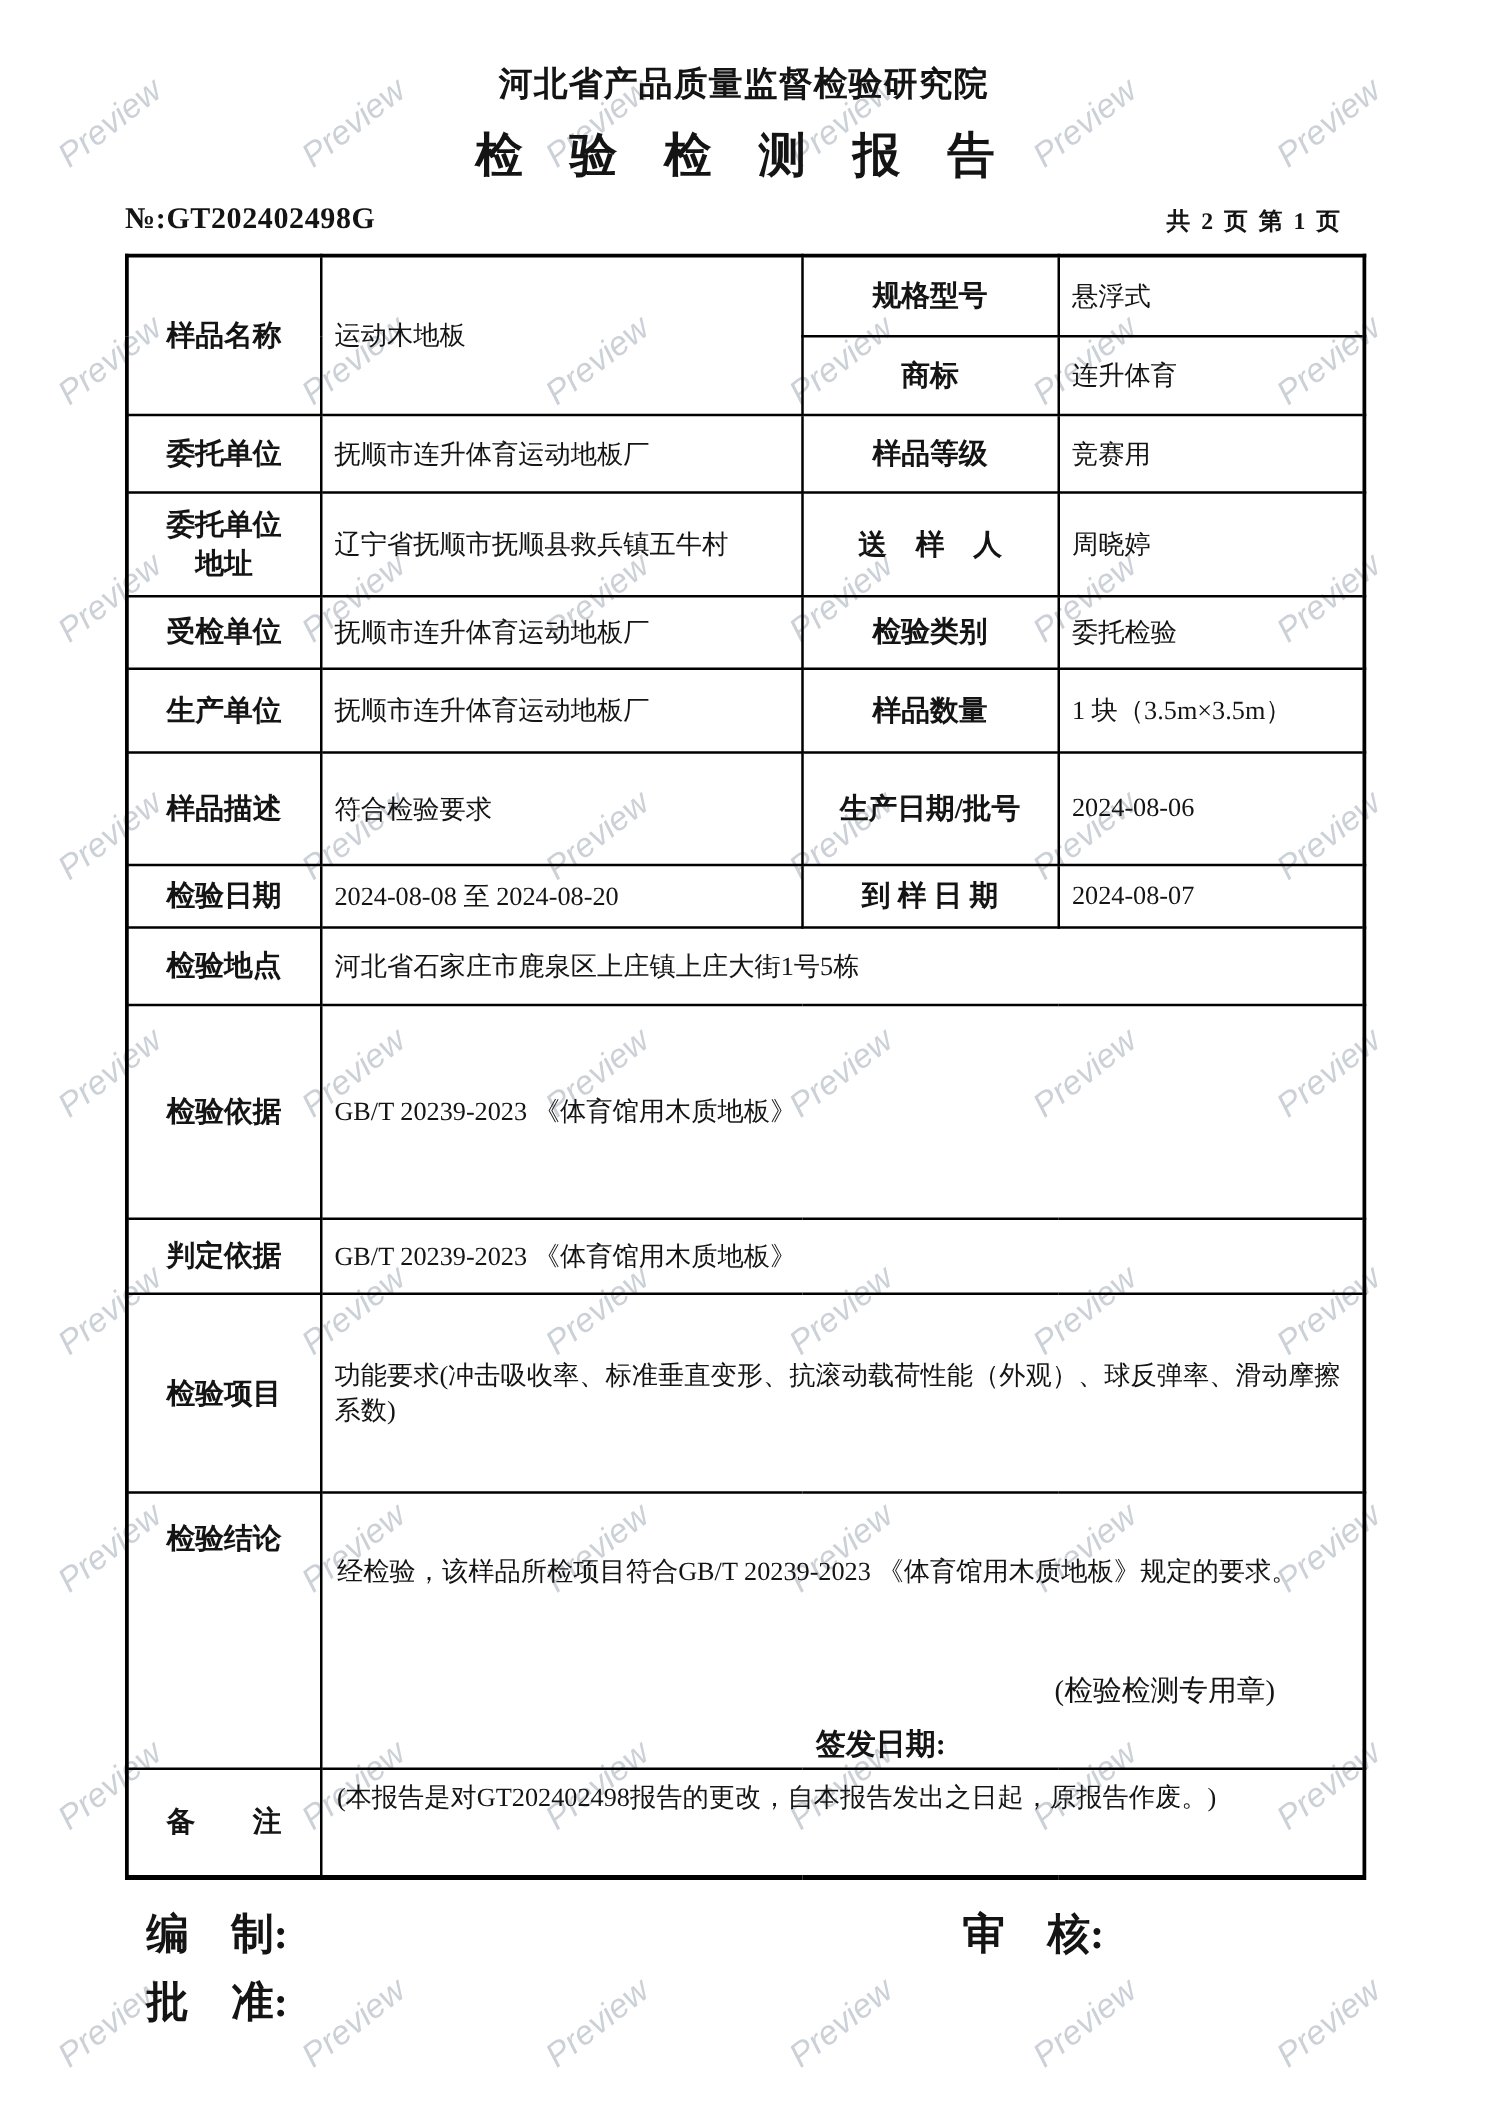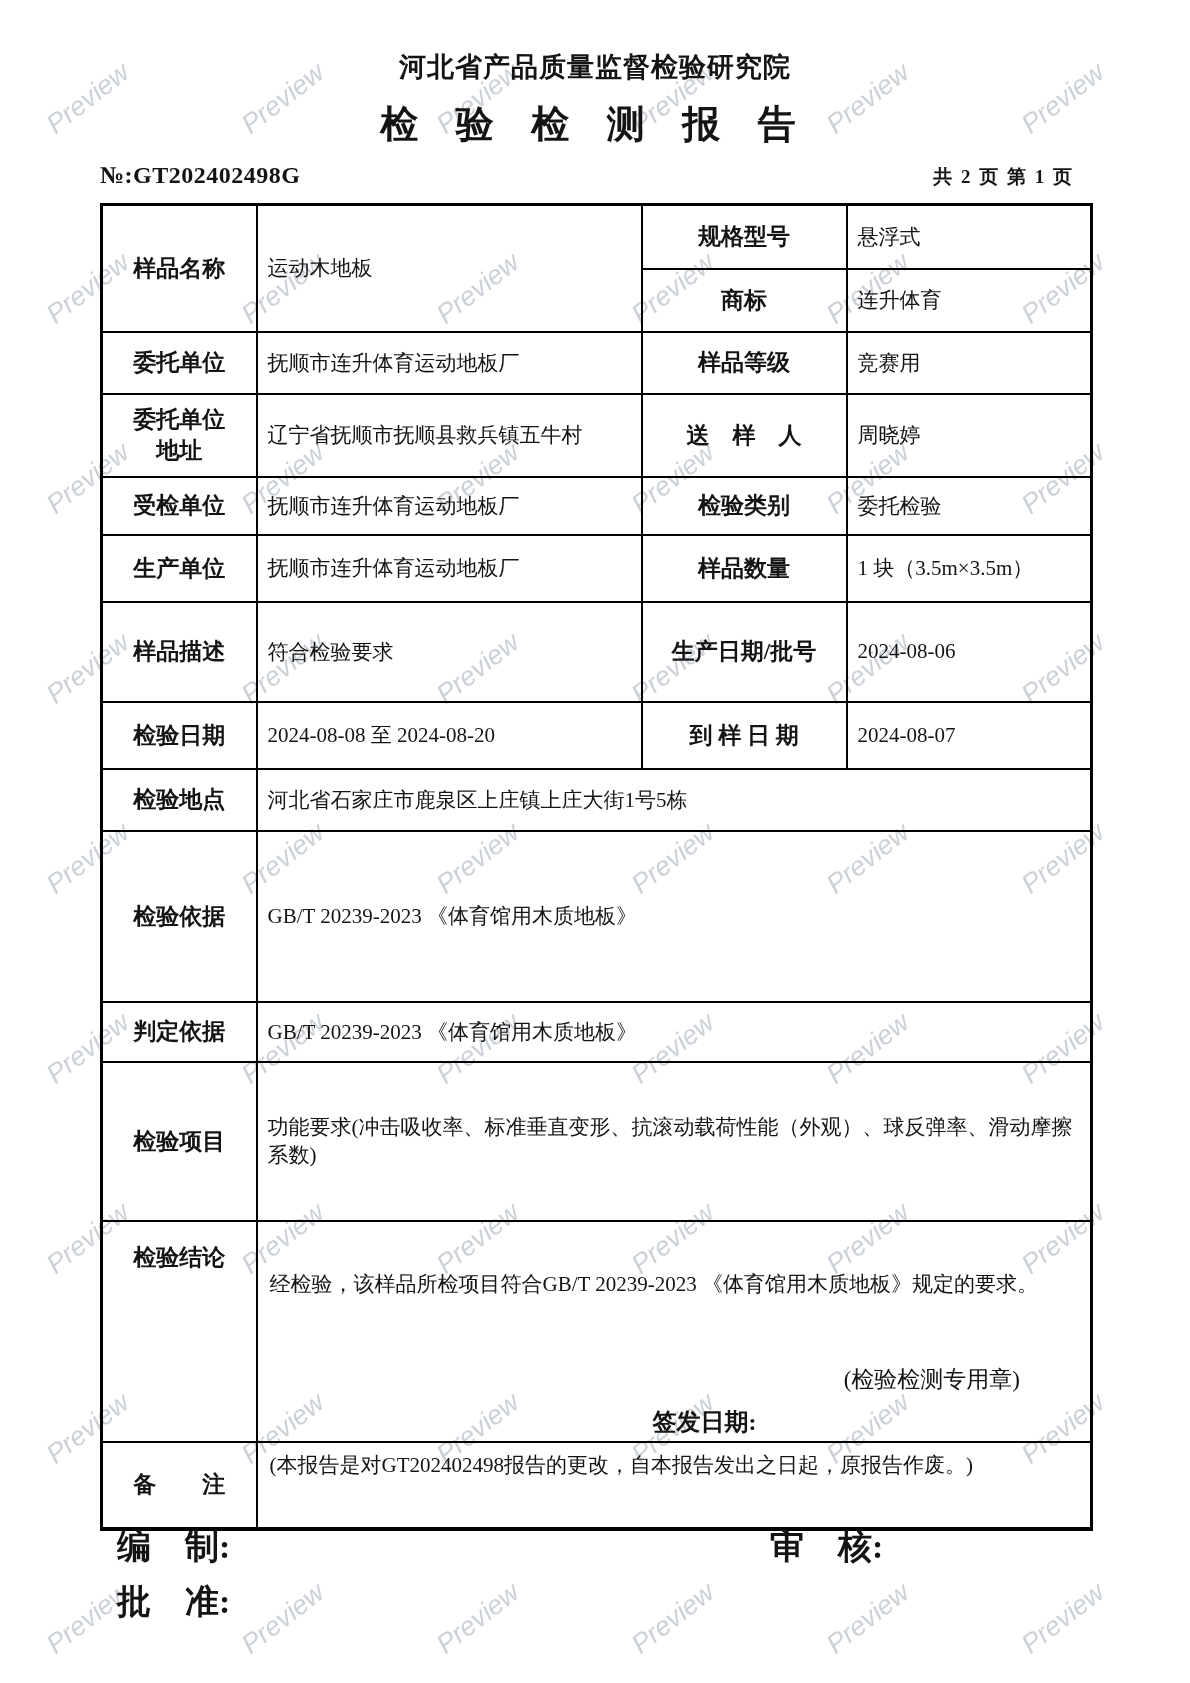--- a/index.html
+++ b/index.html
@@ -171,27 +171,27 @@
       <td class="val">抚顺市连升体育运动地板厂</td>
       <td class="lbl">检验类别</td>
       <td class="val">委托检验</td>
     </tr>
     <tr style="height:67px">
       <td class="lbl">生产单位</td>
       <td class="val">抚顺市连升体育运动地板厂</td>
       <td class="lbl">样品数量</td>
       <td class="val">1 块（3.5m×3.5m）</td>
     </tr>
-    <tr style="height:100px">
+    <tr style="height:90px">
       <td class="lbl">样品描述</td>
       <td class="val">符合检验要求</td>
       <td class="lbl">生产日期/批号</td>
       <td class="val">2024-08-06</td>
     </tr>
-    <tr style="height:67px">
+    <tr style="height:50px">
       <td class="lbl">检验日期</td>
       <td class="val">2024-08-08 至 2024-08-20</td>
       <td class="lbl">到 样 日 期</td>
       <td class="val">2024-08-07</td>
     </tr>
     <tr style="height:62px">
       <td class="lbl">检验地点</td>
       <td class="val" colspan="3">河北省石家庄市鹿泉区上庄镇上庄大街1号5栋</td>
     </tr>
     <tr style="height:171px">

